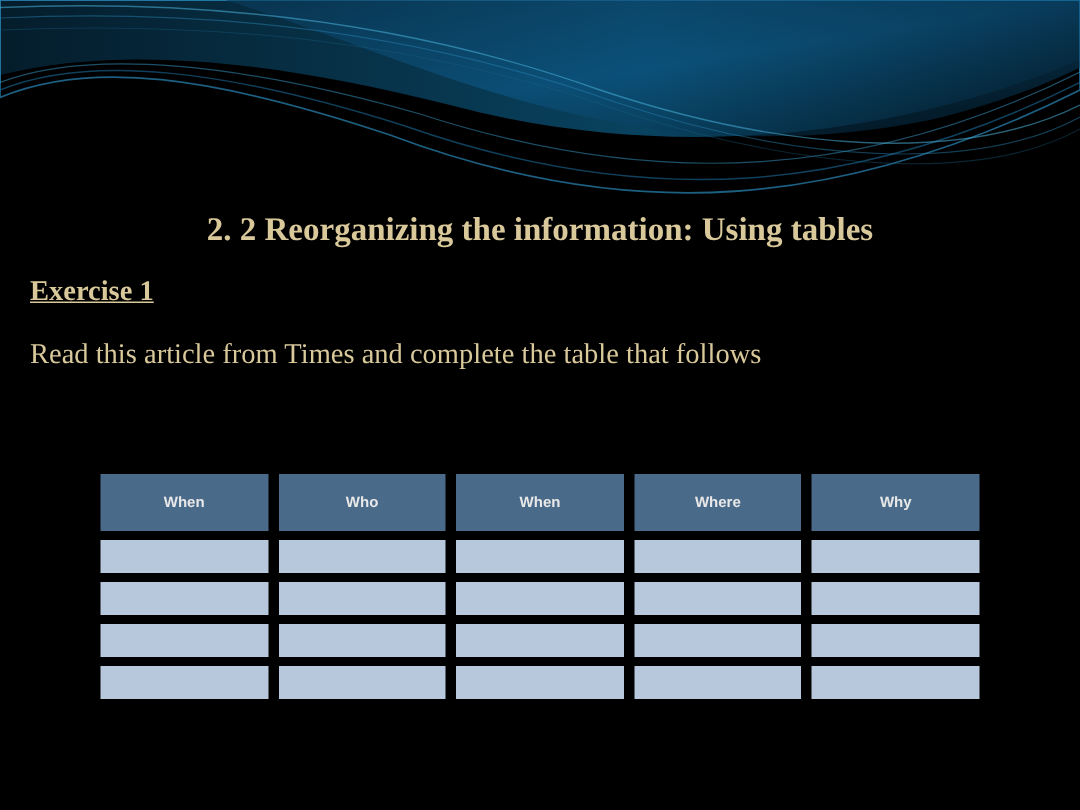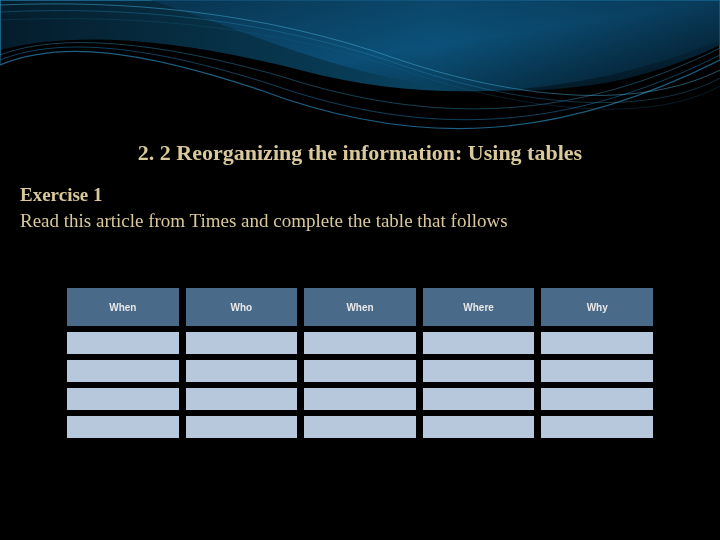--- a/index.html
+++ b/index.html
@@ -1,22 +1,22 @@
 <!DOCTYPE html>
 <html><head>
 <meta charset="utf-8">
 <style>
   html,body{margin:0;padding:0;width:720px;height:540px;overflow:hidden;background:#000;font-family:Georgia,'Times New Roman',serif}
   .slide{position:relative;width:604px;height:540px;background:#000}
   .wave-bg{position:absolute;top:0;left:0;width:720px;height:180px;pointer-events:none}
   .content{position:absolute;top:140px;left:0;width:720px;padding:0 20px;box-sizing:border-box}
   .title{font-size:22px;font-weight:bold;color:#d8c89a;text-align:center;margin:0 0 18px 0}
-  .subtitle{font-size:19px;font-weight:bold;color:#d8c89a;margin:0 0 4px 0}
+  .subtitle{font-size:19px;font-weight:bold;color:#d8c89a;text-decoration:underline;margin:0 0 20px 0}
   .body-text{font-size:19px;color:#d8c89a;margin:0 0 16px 0}
-  .tbl{position:absolute;top:282px;left:60px;width:600px;border-collapse:separate;border-spacing:7px 6px}
+  .tbl{position:absolute;top:310px;left:60px;width:600px;border-collapse:separate;border-spacing:7px 6px}
   .tbl th{background:#4a6a8a;color:#e8e8e8;font-family:Verdana,Geneva,sans-serif;font-size:10px;font-weight:bold;text-align:center;padding:8px 0;height:22px}
   .tbl td{background:#b8c8dc;height:22px;padding:0}
   .tbl th,.tbl td{width:20%}
 </style>
 </head>
 <body>
 
 <div class="slide">
 
   <svg class="wave-bg" viewBox="0 0 720 180" preserveAspectRatio="none">

